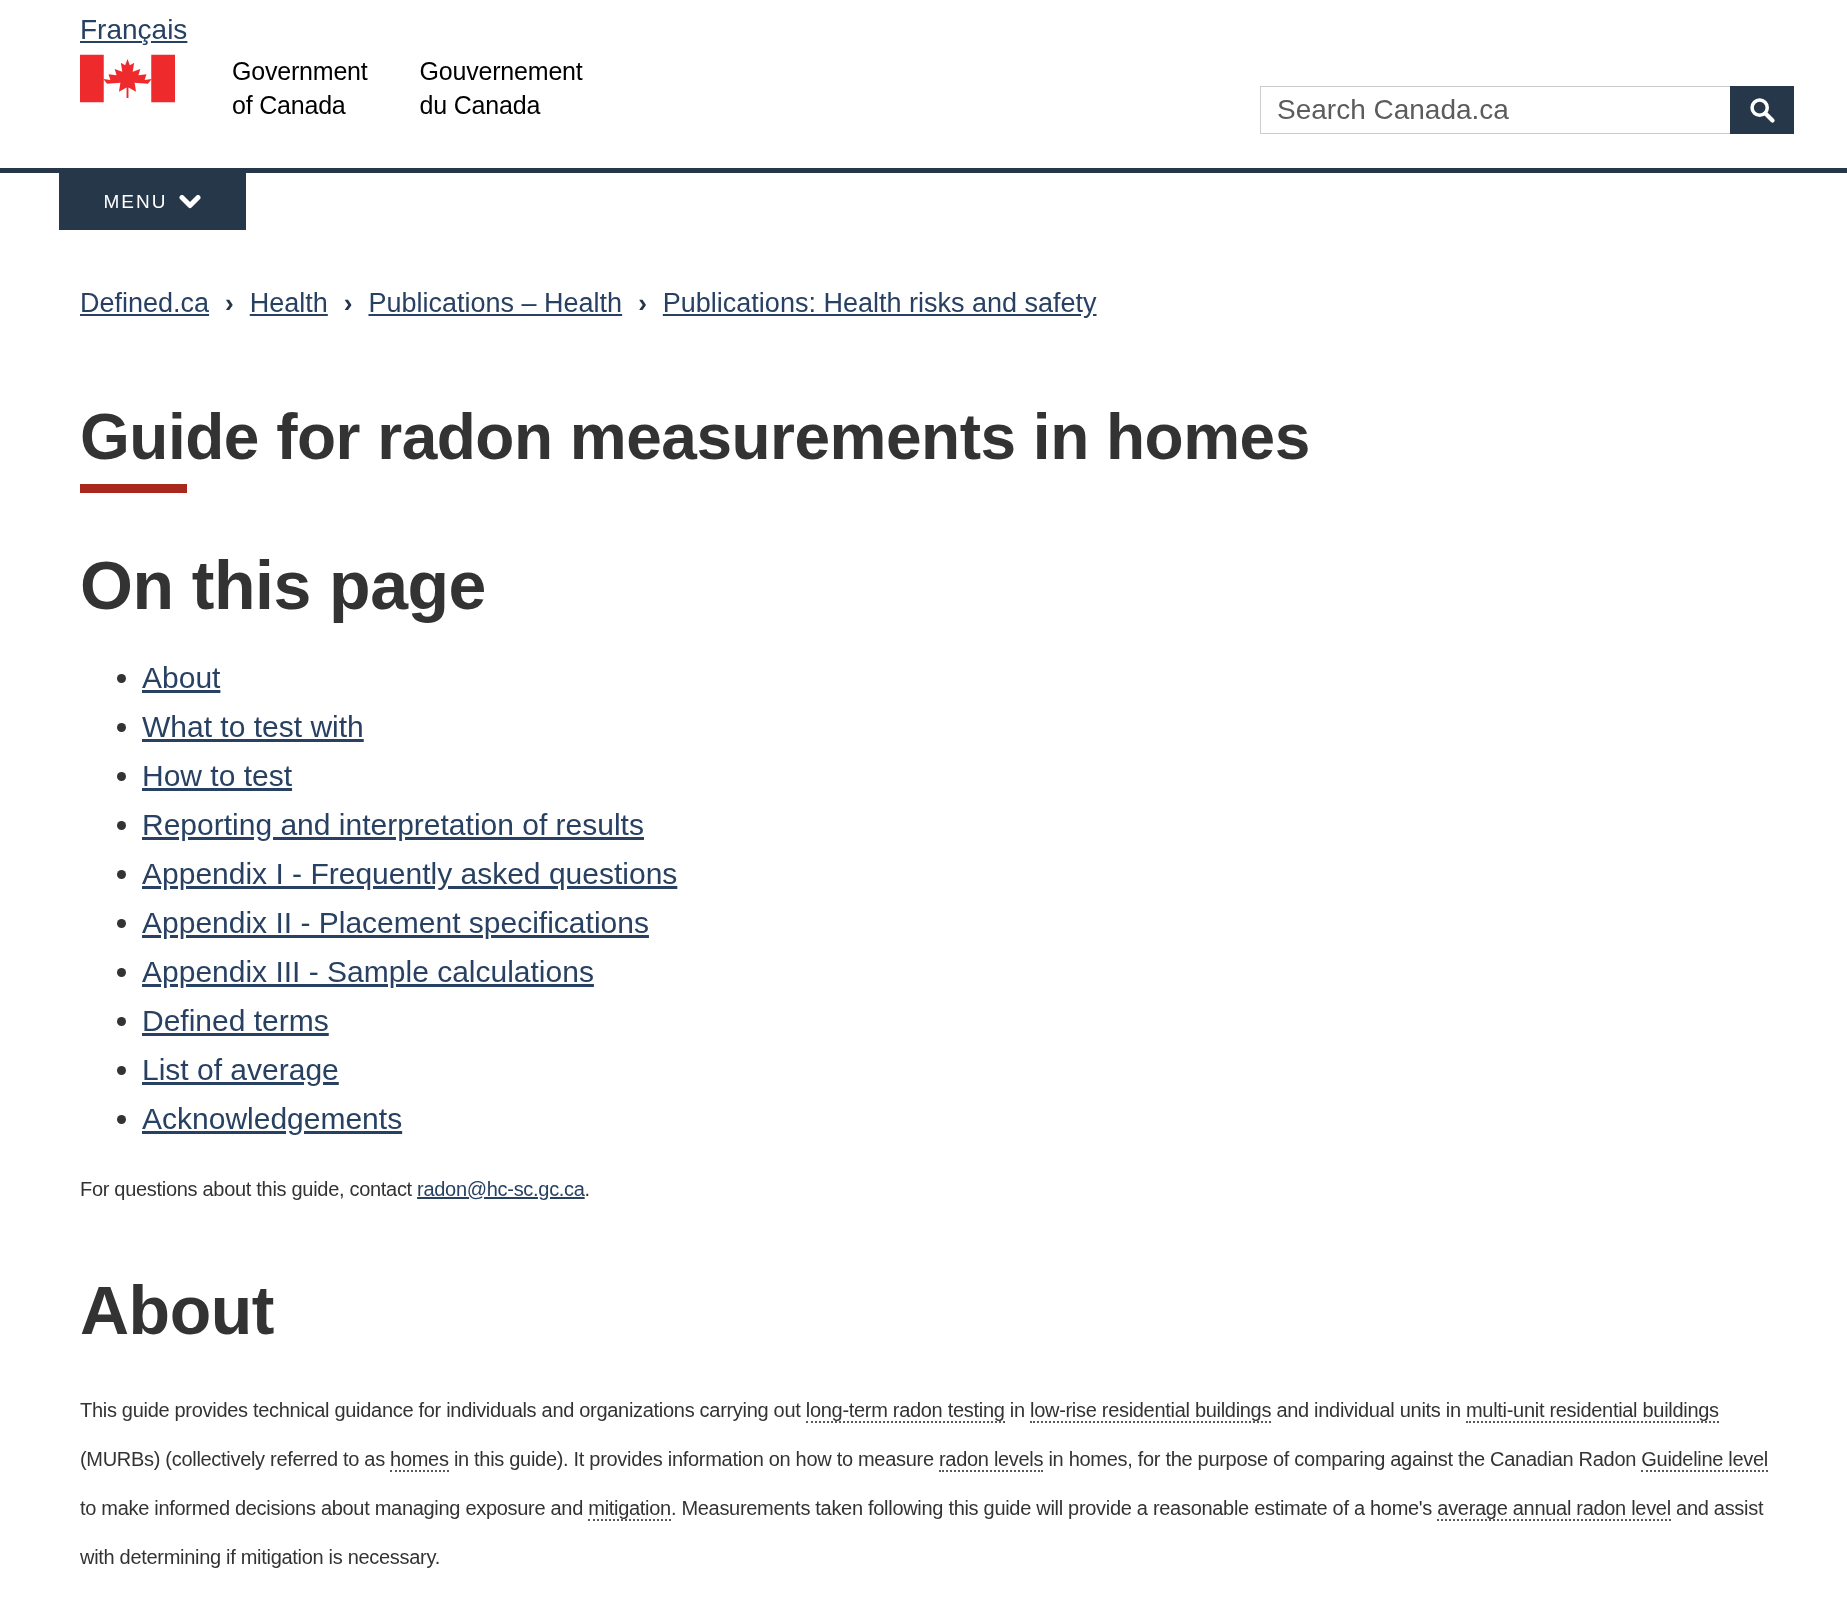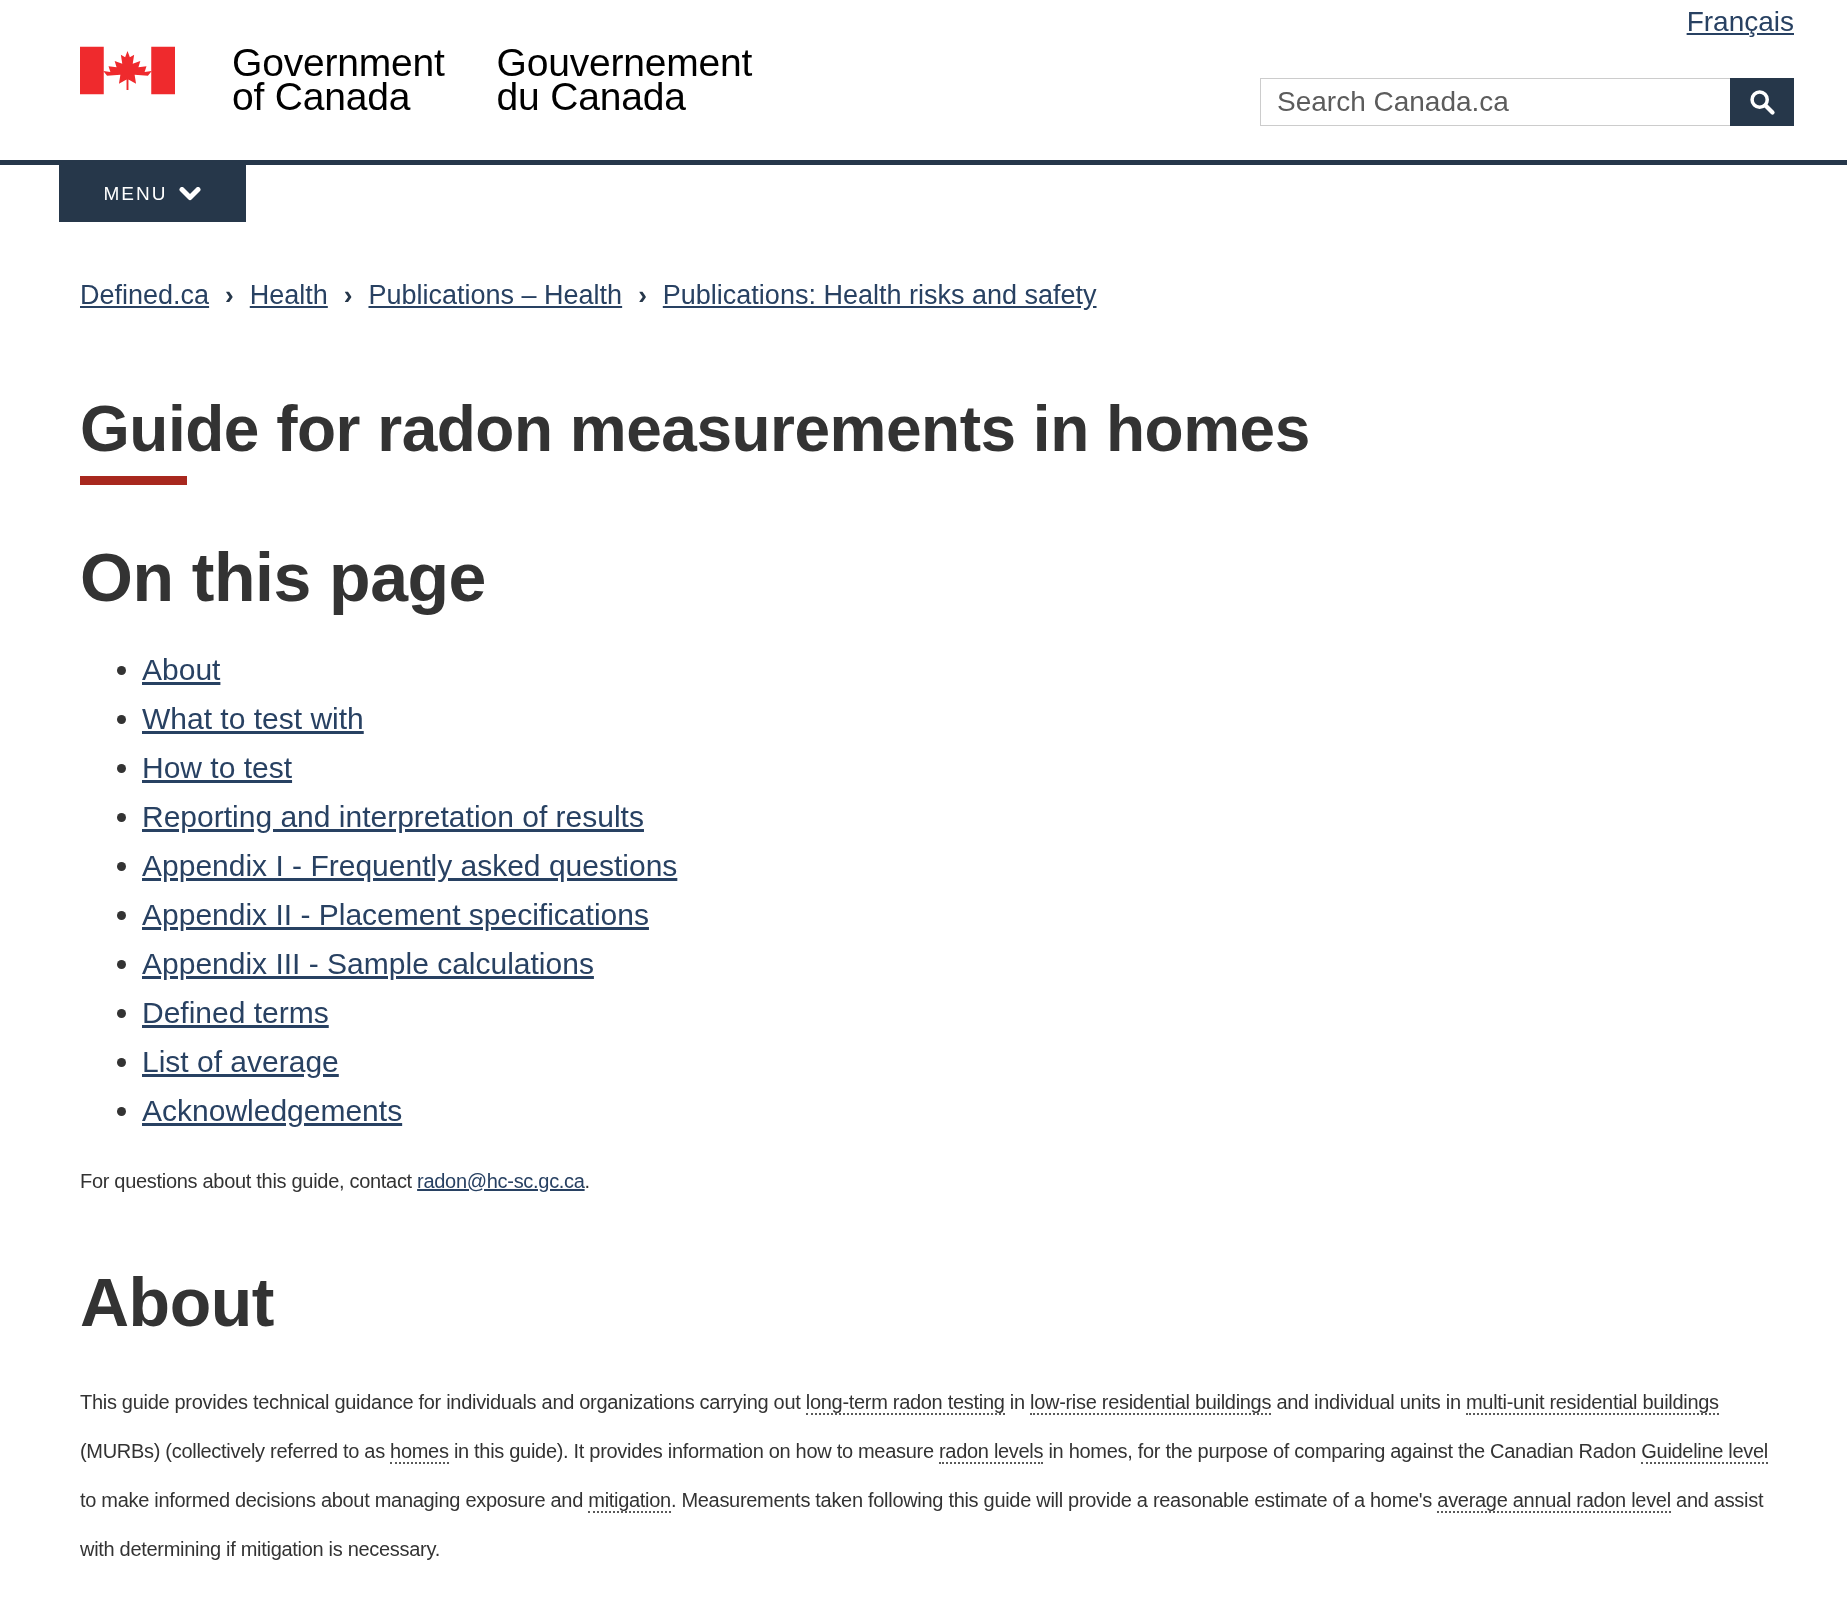--- a/index.html
+++ b/index.html
@@ -14,28 +14,28 @@
   *{box-sizing:border-box;}
   html,body{margin:0;padding:0;background:#ffffff;}
   body{
     width:1847px;height:1617px;overflow:hidden;
     font-family:"Liberation Sans","DejaVu Sans",sans-serif;
     color:var(--text);
   }
   .container{width:1714px;margin-left:80px;}
 
   
-  .lang-row{padding-top:8px;text-align:right;line-height:1;}
+  .lang-row{padding-top:16px;line-height:1;}
   .lang-row a{
     font-size:28px;color:var(--link);text-decoration:underline;cursor:pointer;
   }
   .brand-row{margin-top:10px;display:flex;justify-content:space-between;align-items:flex-start;}
   .signature{display:flex;align-items:flex-start;}
   .flag{width:95px;height:49px;display:block;}
-  .sig-col{margin-left:57px;font-size:39px;line-height:34px;color:#000;letter-spacing:-0.2px;}
+  .sig-col{margin-left:57px;font-size:25px;line-height:34px;color:#000;letter-spacing:-0.2px;}
   .sig-col.fr{margin-left:52px;}
   .search-box{display:flex;margin-top:32px;}
   .search-box input{
     width:470px;height:48px;border:1px solid var(--input-border);border-right:none;
     font-family:inherit;font-size:28px;color:#333;padding:0 16px;outline:none;
   }
   .search-box input::placeholder{color:var(--placeholder);opacity:1;}
   .search-btn{
     width:64px;height:48px;background:var(--navy);border:none;cursor:pointer;
     display:flex;align-items:center;justify-content:center;padding:0;

